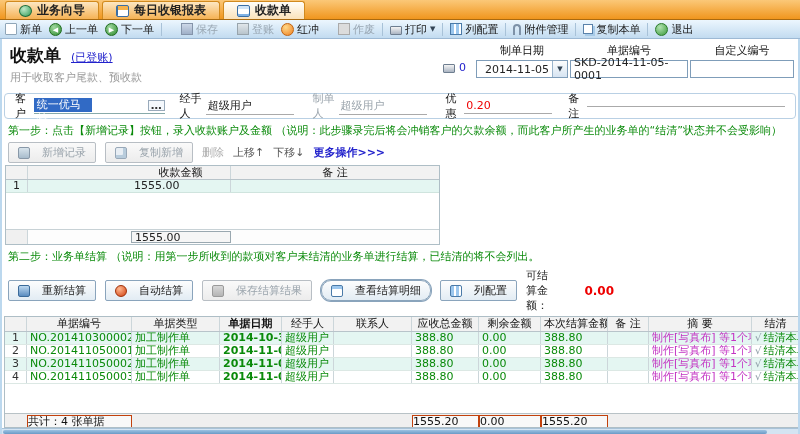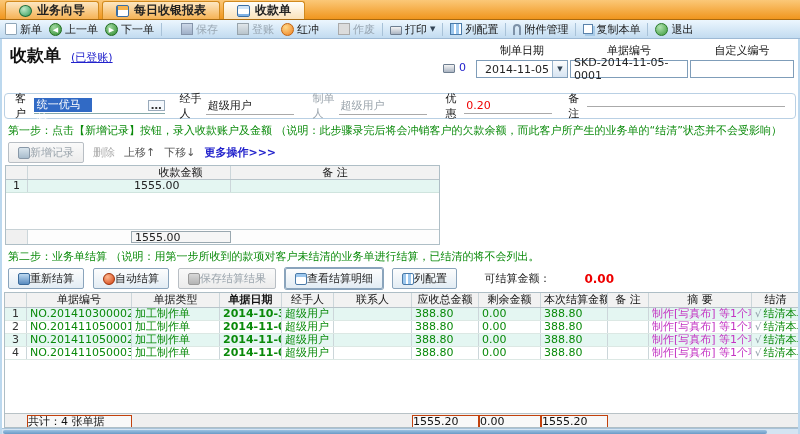--- a/index.html
+++ b/index.html
@@ -64,23 +64,23 @@
   .dots { margin-left:12px; font-weight:bold; color:#333; border:1px solid #9ab; background:#f4f8fc; line-height:9px; padding:0 2px; cursor:pointer; }
   .uval { border-bottom:1px solid #aaa; min-width:88px; padding:0 2px 1px 2px; }
   .uval.red { color:#ee0000; }
   .sp { display:inline-block; }
 
   
   .steptext { color:#0a8a0a; padding:4px 14px 2px 6px; white-space:nowrap; overflow:hidden; flex:0 0 auto; }
 
   
   .btnrow { display:flex; align-items:center; gap:9px; padding:2px 6px; flex:0 0 auto; }
-  .btn { display:flex; align-items:center; gap:0; border:1px solid #8aa4bc; background:linear-gradient(#fdfdfd,#e2ecf4); padding:2px 9px; border-radius:2px; cursor:pointer; white-space:nowrap; }
+  .btn { display:flex; align-items:center; gap:12px; border:1px solid #8aa4bc; background:linear-gradient(#fdfdfd,#e2ecf4); padding:2px 9px; border-radius:2px; cursor:pointer; white-space:nowrap; }
   .btn.disabled { color:#9aa4ac; border-color:#b8bec4; background:linear-gradient(#fafafa,#ececec); }
-  .btn.framed { box-shadow:0 0 0 1px #8aa4bc; }
+  .btn.framed { box-shadow:0 0 0 1px #8aa4bc;border-radius:10px; }
   .linkbtn { color:#555; cursor:pointer; }
   .linkbtn.disabled { color:#aaa; }
   .morelink { color:#2222cc; font-weight:bold; cursor:pointer; }
   .bico { width:12px; height:12px; display:inline-block; border-radius:2px; flex:0 0 auto; }
   .bi-add { background:linear-gradient(#d8e4ec,#a8bccc); border:1px solid #8898a8; }
   .bi-copyadd { background:#e8eef4; border:1px solid #98a8b8; box-shadow:inset -3px -3px 0 #b8ccdc; }
   .bi-resettle { background:linear-gradient(#bcd8f0,#5a8cc0); border:1px solid #3a6a9a; }
   .bi-auto { width:12px; height:12px; border-radius:50%; background:radial-gradient(circle at 35% 30%,#ffb890,#d04010); border:1px solid #a03008; }
   .bi-savegray { background:linear-gradient(#d8d8d8,#b4b4b4); border:1px solid #9a9a9a; }
   .bi-view { background:#fff; border:1px solid #4a7aa8; box-shadow:inset 0 3px 0 #9cc7ee; }
@@ -214,20 +214,21 @@
       </span>
   </div>
 
   <div class="content">
 
     <div class="dochead">
       <div class="titlerow">
         <span class="doctitle">收款单</span>
         <span class="statuslink">(已登账)</span>
       </div>
+      <div class="subtitle">用于收取客户尾款、预收款</div>
       <div class="headfields">
         <span class="printgrp">
           <span class="ico i-print"></span>
           <span class="printcount">0</span>
         </span>
         <span class="fld">
           <span class="fld-label">制单日期</span>
           <span class="fld-input w-date">
             <span>2014-11-05</span>
             <span class="dropbtn">
@@ -269,20 +270,24 @@
       <span class="flabel">备注</span>
       <span class="uval" style="min-width:198px"></span>
     </div>
 
     <div class="steptext">第一步：点击【新增记录】按钮，录入收款账户及金额 （说明：此步骤录完后将会冲销客户的欠款余额，而此客户所产生的业务单的“结清”状态并不会受影响）</div>
 
     <div class="btnrow">
       <span class="btn disabled">
           <span class="bico bi-add"></span>
           <span>新增记录</span>
+        </span>
+      <span class="btn disabled">
+          <span class="bico bi-copyadd"></span>
+          <span>复制新增</span>
         </span>
       <span class="linkbtn disabled">删除</span>
       <span class="linkbtn">上移↑</span>
       <span class="linkbtn">下移↓</span>
       <span class="morelink">更多操作&gt;&gt;&gt;</span>
     </div>
 
     <div class="t1">
       <div class="trow h">
         <span class="c c1n"></span>

